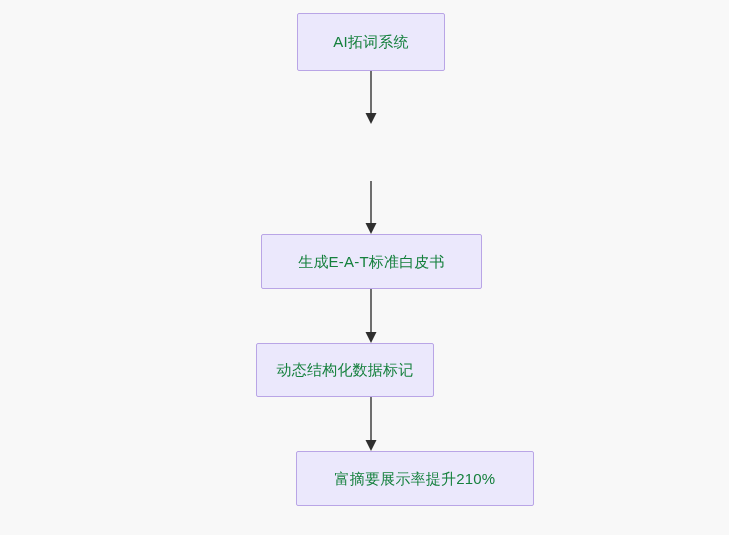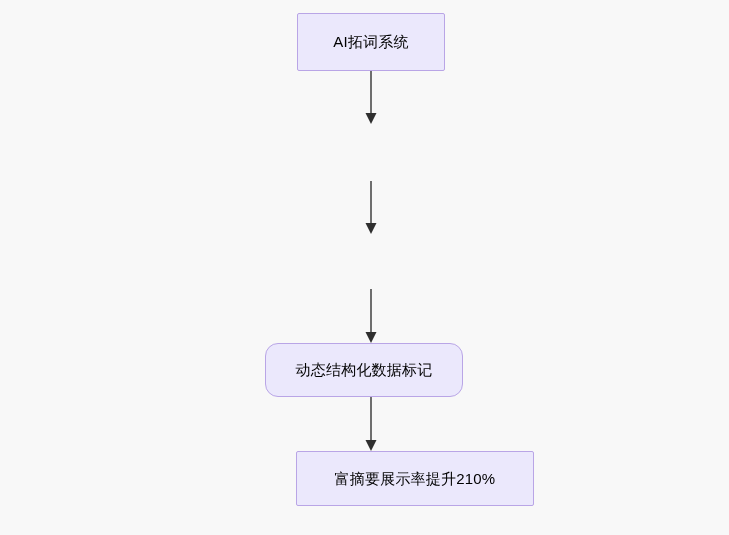--- a/index.html
+++ b/index.html
@@ -21,21 +21,21 @@
   }
   .node {
     position: absolute;
     box-sizing: border-box;
     background: #ebe8fc;
     border: 1.6px solid #b9a5e6;
     border-radius: 2px;
     display: flex;
     align-items: center;
     justify-content: center;
-    color: #000000;
+    color: #15803d;
     font-size: 15px;
     line-height: 1.2;
     letter-spacing: 0.2px;
     white-space: nowrap;
   }
   .node-label {
     display: block;
   }
   .edge {
     position: absolute;
@@ -81,22 +81,25 @@
       <line class="edge-line" x1="371" y1="397" x2="371" y2="444"></line>
       <polygon class="edge-head" points="371,451 365.5,440 376.5,440"></polygon>
     </g>
   </svg>
 
   <div class="node" style="left:297px; top:13px; width:148px; height:58px;">
     <span class="node-label">AI拓词系统</span>
   </div>
 
 
+  <div class="node" style="left:261px; top:234px; width:221px; height:55px;">
+    <span class="node-label">生成E-A-T标准白皮书</span>
+  </div>
 
-  <div class="node" style="left:265px; top:343px; width:198px; height:54px;border-radius:13px;">
+  <div class="node" style="left:256px; top:343px; width:178px; height:54px;">
     <span class="node-label">动态结构化数据标记</span>
   </div>
 
   <div class="node" style="left:252px; top:451px; width:238px; height:55px;margin-left:44px;">
     <span class="node-label">富摘要展示率提升210%</span>
   </div>
 
 </div>
 
 </body></html>

